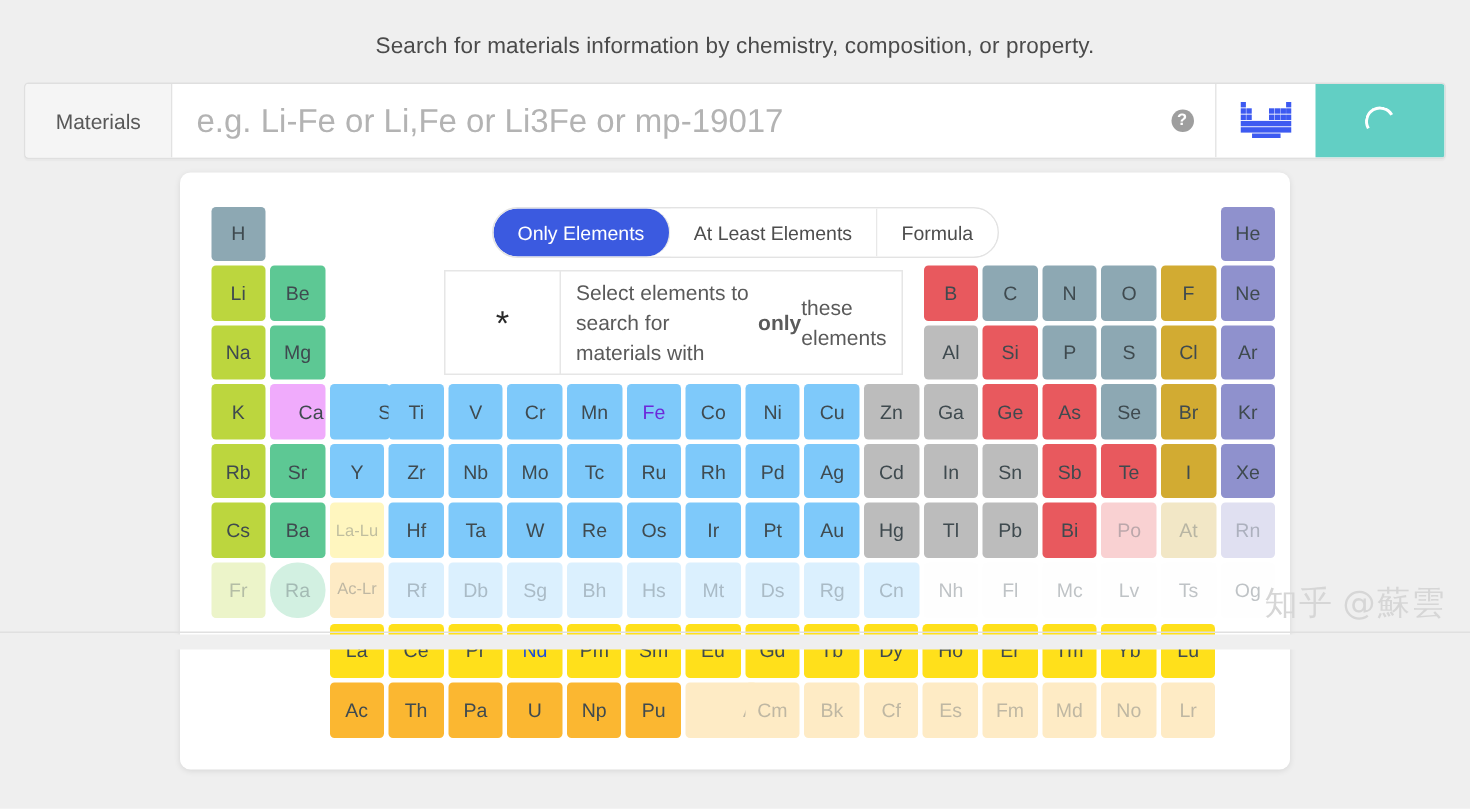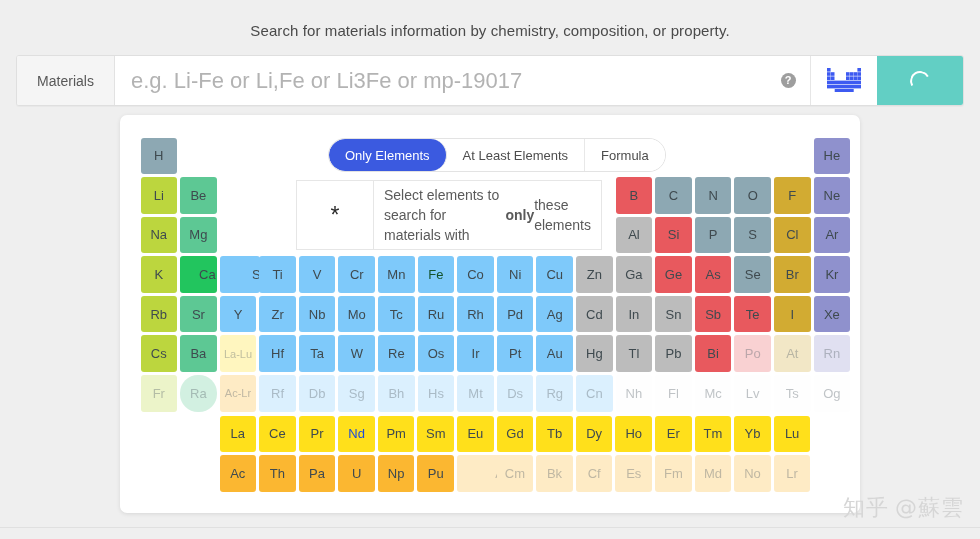--- a/index.html
+++ b/index.html
@@ -3,21 +3,21 @@
 <meta charset="utf-8">
 <style>
   * { box-sizing: border-box; }
   html, body {
     margin: 0; padding: 0;
     width: 980px; height: 539px;
     background: #efefef;
     font-family: "Liberation Sans", sans-serif;
     overflow: hidden;
   }
-  #app { position: relative; width: 980px; height: 539px; background: #efefef; }
+  #app { position: relative; width: 980px; height: 433px; background: #efefef; }
 
   
   .headline {
     position: absolute; left: 0; top: 22px; width: 980px;
     text-align: center; font-size: 15px; color: #4a4a4a;
     letter-spacing: .1px;
   }
 
   
   .searchbar {
@@ -207,27 +207,27 @@
       <div class="cell" style="background: rgb(143, 145, 205); color: rgb(63, 74, 79); grid-area: 2 / 18;">Ne</div>
       <div class="cell" style="background: rgb(188, 214, 62); color: rgb(63, 74, 79); grid-area: 3 / 1;">Na</div>
       <div class="cell" style="background: rgb(93, 200, 148); color: rgb(63, 74, 79); grid-area: 3 / 2;">Mg</div>
       <div class="cell" style="background: rgb(188, 188, 188); color: rgb(63, 74, 79); grid-area: 3 / 13;">Al</div>
       <div class="cell" style="background: rgb(232, 89, 94); color: rgb(63, 74, 79); grid-area: 3 / 14;">Si</div>
       <div class="cell" style="background: rgb(141, 168, 179); color: rgb(63, 74, 79); grid-area: 3 / 15;">P</div>
       <div class="cell" style="background: rgb(141, 168, 179); color: rgb(63, 74, 79); grid-area: 3 / 16;">S</div>
       <div class="cell" style="background: rgb(210, 171, 50); color: rgb(63, 74, 79); grid-area: 3 / 17;">Cl</div>
       <div class="cell" style="background: rgb(143, 145, 205); color: rgb(63, 74, 79); grid-area: 3 / 18;">Ar</div>
       <div class="cell" style="background: rgb(188, 214, 62); color: rgb(63, 74, 79); grid-area: 4 / 1;">K</div>
-      <div class="cell" style="background: #22c55e; color: rgb(63, 74, 79); grid-area: 4 / 2; padding-left: 18px;">Ca</div>
+      <div class="cell" style="background: #f0abfc; color: rgb(63, 74, 79); grid-area: 4 / 2; padding-left: 18px;">Ca</div>
       <div class="cell" style="background: rgb(126, 201, 250); color: rgb(63, 74, 79); grid-area: 4 / 3; padding-left: 40px;">Sc</div>
       <div class="cell" style="background: rgb(126, 201, 250); color: rgb(63, 74, 79); grid-area: 4 / 4;">Ti</div>
       <div class="cell" style="background: rgb(126, 201, 250); color: rgb(63, 74, 79); grid-area: 4 / 5;">V</div>
       <div class="cell" style="background: rgb(126, 201, 250); color: rgb(63, 74, 79); grid-area: 4 / 6;">Cr</div>
       <div class="cell" style="background: rgb(126, 201, 250); color: rgb(63, 74, 79); grid-area: 4 / 7;">Mn</div>
-      <div class="cell" style="background: rgb(126, 201, 250); color: #14532d; grid-area: 4 / 8;">Fe</div>
+      <div class="cell" style="background: rgb(126, 201, 250); color: #6d28d9; grid-area: 4 / 8;">Fe</div>
       <div class="cell" style="background: rgb(126, 201, 250); color: rgb(63, 74, 79); grid-area: 4 / 9;">Co</div>
       <div class="cell" style="background: rgb(126, 201, 250); color: rgb(63, 74, 79); grid-area: 4 / 10;">Ni</div>
       <div class="cell" style="background: rgb(126, 201, 250); color: rgb(63, 74, 79); grid-area: 4 / 11;">Cu</div>
       <div class="cell" style="background: rgb(188, 188, 188); color: rgb(63, 74, 79); grid-area: 4 / 12;">Zn</div>
       <div class="cell" style="background: rgb(188, 188, 188); color: rgb(63, 74, 79); grid-area: 4 / 13;">Ga</div>
       <div class="cell" style="background: rgb(232, 89, 94); color: rgb(63, 74, 79); grid-area: 4 / 14;">Ge</div>
       <div class="cell" style="background: rgb(232, 89, 94); color: rgb(63, 74, 79); grid-area: 4 / 15;">As</div>
       <div class="cell" style="background: rgb(141, 168, 179); color: rgb(63, 74, 79); grid-area: 4 / 16;">Se</div>
       <div class="cell" style="background: rgb(210, 171, 50); color: rgb(63, 74, 79); grid-area: 4 / 17;">Br</div>
       <div class="cell" style="background: rgb(143, 145, 205); color: rgb(63, 74, 79); grid-area: 4 / 18;">Kr</div>

